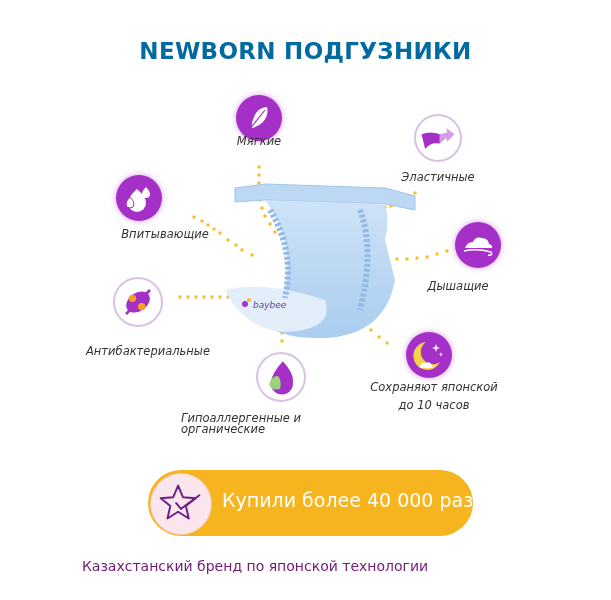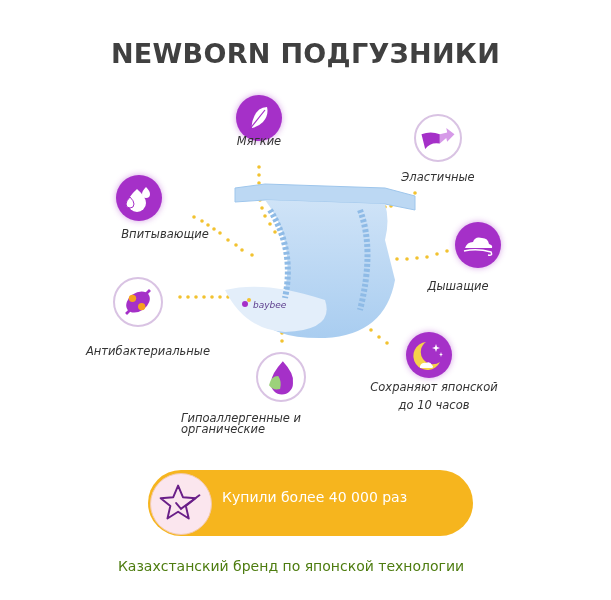--- a/index.html
+++ b/index.html
@@ -1,29 +1,29 @@
 <!DOCTYPE html>
 <html><head>
 <meta charset="utf-8">
 <style>
   html, body { margin:0; padding:0; background:#ffffff; }
   body { width:611px; height:600px; position:relative; overflow:hidden; font-family:"Liberation Sans", sans-serif; }
-  .title { position:absolute; left:0; width:611px; top:38px; text-align:center; font-family:"DejaVu Sans", sans-serif; font-weight:bold; font-size:27px; color:#404040; letter-spacing:0.3px; }
+  .title { position:absolute; left:0; width:611px; top:38px; text-align:center; font-family:"DejaVu Sans", sans-serif; font-weight:bold; font-size:23px; color:#0369a1; letter-spacing:0.3px; }
   .circle { position:absolute; border-radius:50%; }
   .circle.solid { background:#a530c8; box-shadow:0 0 6px rgba(165,48,200,0.45); }
   .circle.outline { background:#ffffff; border:2px solid #d9c3e3; box-sizing:border-box; }
   .circle svg { position:absolute; left:0; top:0; width:100%; height:100%; }
   .label { position:absolute; font-style:italic; font-size:11.5px; color:#333; white-space:nowrap; font-family:"DejaVu Sans", sans-serif; }
   .label.center { transform:translateX(-50%); text-align:center; }
   svg.dots { position:absolute; left:0; top:0; }
   .diaper { position:absolute; left:225px; top:180px; width:200px; height:160px; }
   .pill { position:absolute; left:148px; top:470px; width:325px; height:66px; background:#f6b51e; border-radius:33px; }
   .pill-circle { position:absolute; left:150px; top:473px; width:62px; height:62px; border-radius:50%; background:#fbe6ee; border:1px solid #f3c9a8; box-sizing:border-box; }
-  .pill-text { position:absolute; left:222px; top:489px; font-size:14px; color:#ffffff; font-family:"DejaVu Sans", sans-serif; white-space:nowrap; }
-  .footer { position:absolute; left:0; width:510px; top:558px; text-align:center; font-size:14px; color:#4d7c0f; font-family:"DejaVu Sans", sans-serif;padding-left:36px; }
+  .pill-text { position:absolute; left:222px; top:489px; font-size:19px; color:#ffffff; font-family:"DejaVu Sans", sans-serif; white-space:nowrap; }
+  .footer { position:absolute; left:0; width:510px; top:558px; text-align:center; font-size:14px; color:#701a75; font-family:"DejaVu Sans", sans-serif; }
 </style>
 </head>
 <body>
 
 <div class="title">NEWBORN ПОДГУЗНИКИ</div>
 
 <svg class="dots" width="611" height="600" viewBox="0 0 611 600">
   <g fill="#f2c230">
 
     <circle cx="259" cy="167" r="1.8"></circle>

